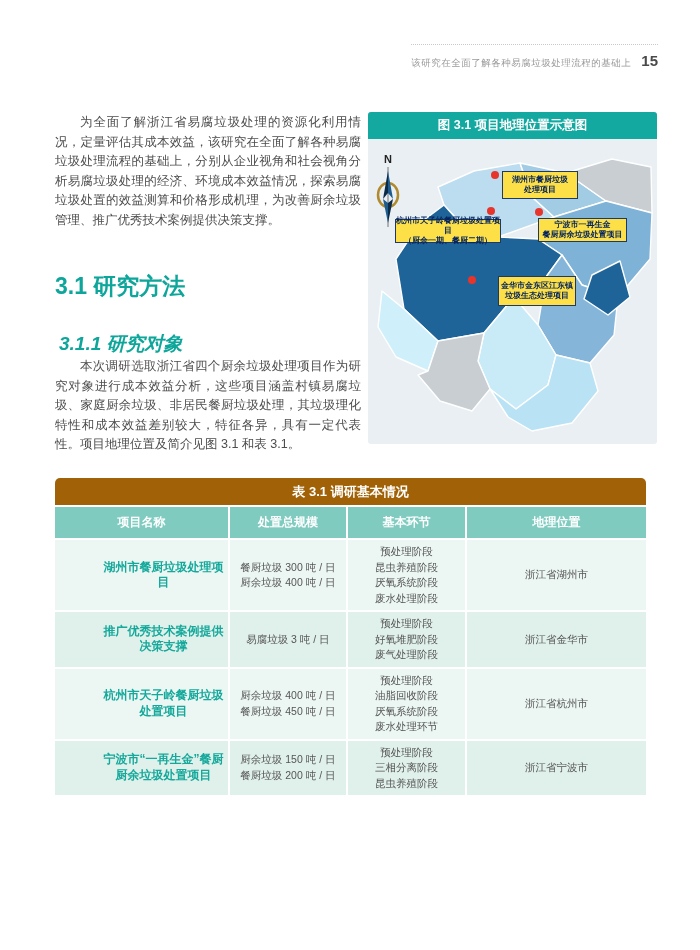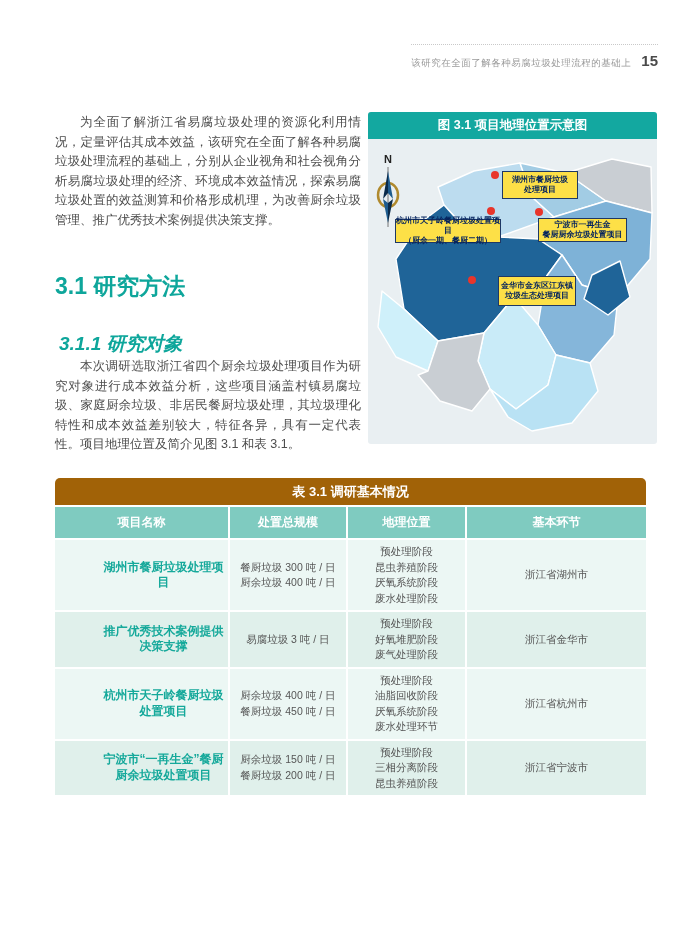--- a/index.html
+++ b/index.html
@@ -143,22 +143,22 @@
       <div class="map-label" id="lbl-jinhua">金华市金东区江东镇
 垃圾生态处理项目</div>
     </div>
   </div>
 
   <div class="tbl">
     <div class="tbl-title">表 3.1 调研基本情况</div>
     <div class="tbl-grid">
       <div class="th">项目名称</div>
       <div class="th">处置总规模</div>
+      <div class="th">基本环节</div>
       <div class="th">地理位置</div>
-      <div class="th">基本环节</div>
 
       <div class="td name rA">湖州市餐厨垃圾处理项目</div>
       <div class="td rA">餐厨垃圾 300 吨 / 日
 厨余垃圾 400 吨 / 日</div>
       <div class="td rA">预处理阶段
 昆虫养殖阶段
 厌氧系统阶段
 废水处理阶段</div>
       <div class="td rA">浙江省湖州市</div>
 

